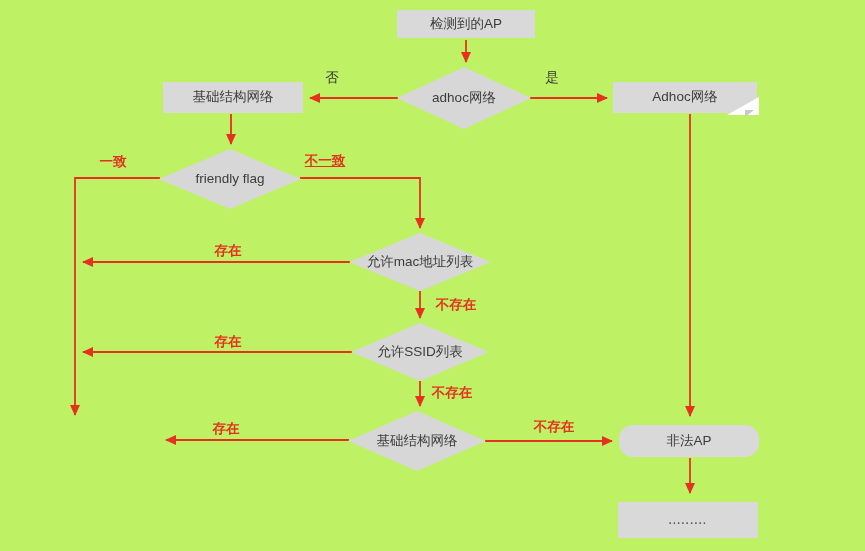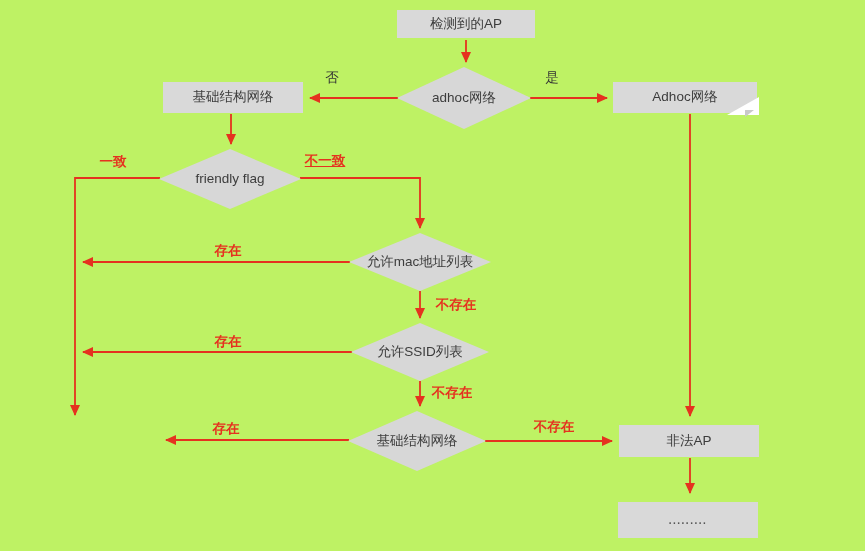--- a/index.html
+++ b/index.html
@@ -75,21 +75,21 @@
 
   <div class="node diamond" style="left:159px;top:149px;width:142px;height:60px;">friendly flag</div>
 
   <div class="node diamond" style="left:349px;top:233px;width:142px;height:58px;">允许mac地址列表</div>
 
   <div class="node diamond" style="left:351px;top:323px;width:138px;height:58px;">允许SSID列表</div>
 
   <div class="node diamond" style="left:348px;top:411px;width:138px;height:60px;">基础结构网络</div>
 
 
-  <div class="node" style="left:619px;top:425px;width:140px;height:32px;">非法AP</div>
+  <div class="node" style="left:619px;top:425px;width:140px;height:32px;border-radius:14px;">非法AP</div>
 
   <div class="node dots" style="left:618px;top:502px;width:140px;height:36px;">.........</div>
 
   <span class="elabel black" style="left:332px;top:78px;">否</span>
 
   <span class="elabel black" style="left:552px;top:78px;">是</span>
 
   <span class="elabel" style="left:113px;top:162px;">一致</span>
 
   <span class="elabel" style="left:325px;top:161px;text-decoration:underline;">不一致</span>

